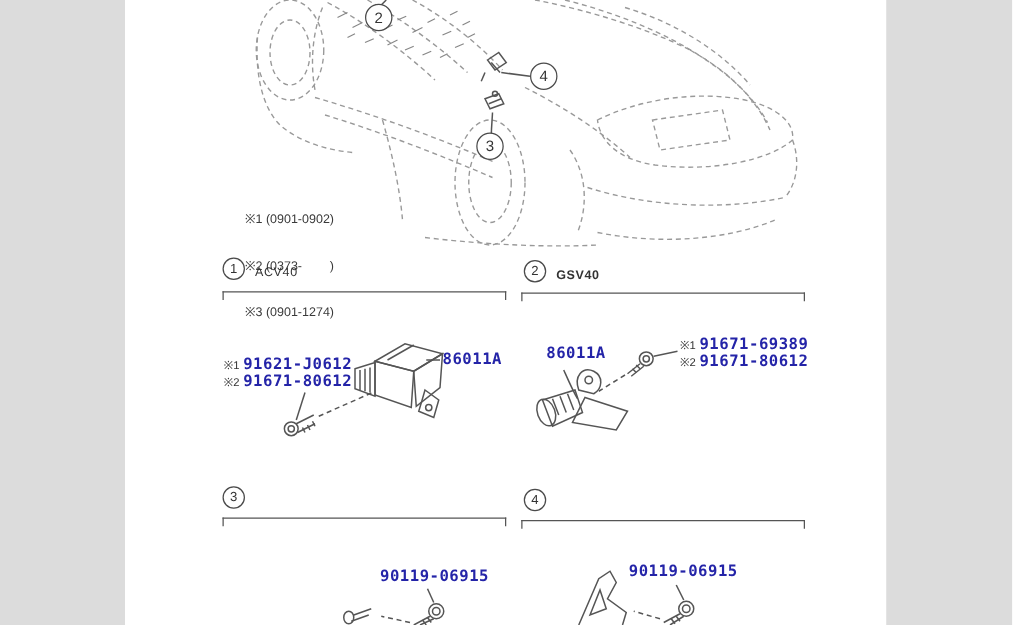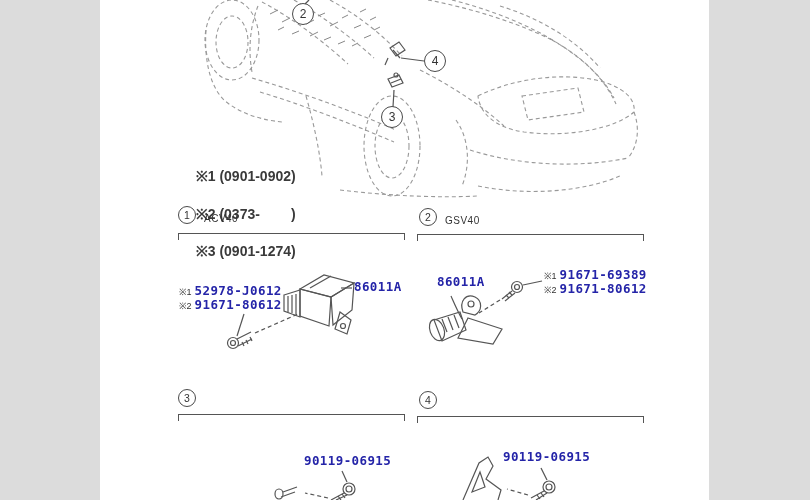--- a/index.html
+++ b/index.html
@@ -3,22 +3,22 @@
 <meta charset="utf-8">
 <style>
   html,body{margin:0;padding:0;background:#fff;}
   .stage{position:relative;width:810px;height:500px;overflow:hidden;background:#ffffff;
          font-family:"Liberation Sans",sans-serif;}
   .bar{position:absolute;top:0;height:500px;background:#dcdcdc;}
   .bar.left{left:0;width:100px;}
   .bar.right{left:709px;width:101px;}
   #art{position:absolute;left:0;top:0;}
 
-  .legend{position:absolute;left:196px;top:145px;font-size:14px;color:#3a3a3a;
-          line-height:12.5px;white-space:pre;font-weight:bold;}
+  .legend{position:absolute;left:196px;top:145px;font-size:10px;color:#3a3a3a;
+          line-height:12.5px;white-space:pre;}
   .callout{position:absolute;width:22px;height:22px;border:1.5px solid #4a4a4a;border-radius:50%;
            background:#fff;display:flex;align-items:center;justify-content:center;
            font-size:12px;color:#333;box-sizing:border-box;}
   .circle-num{position:absolute;width:18px;height:18px;border:1px solid #4a4a4a;border-radius:50%;
            background:#fff;display:flex;align-items:center;justify-content:center;
            font-size:10.5px;color:#333;box-sizing:border-box;}
   .sec-code{position:absolute;font-size:10px;color:#333;letter-spacing:0.5px;}
   .bracket{position:absolute;height:7px;border:1px solid #555;border-bottom:none;box-sizing:border-box;}
 
   .pn{font-family:"DejaVu Sans Mono",monospace;font-weight:bold;font-size:12.5px;
@@ -153,32 +153,32 @@
 
   <div class="callout" style="left:292px;top:3px;">2</div>
   <div class="callout" style="left:381px;top:106px;">3</div>
   <div class="callout" style="left:424px;top:50px;">4</div>
 
   <div class="circle-num" style="left:178px;top:206px;">1</div>
   <div class="sec-code" style="left:204px;top:213px;">ACV40</div>
   <div class="bracket" style="left:178px;top:233px;width:227px;"></div>
 
   <div class="circle-num" style="left:419px;top:208px;">2</div>
-  <div class="sec-code" style="left:445px;top:215px;">GSV40</div>
+  <div class="sec-code" style="left:445px;top:215px;font-weight:bold;">GSV40</div>
   <div class="bracket" style="left:417px;top:234px;width:227px;"></div>
 
   <div class="circle-num" style="left:178px;top:389px;">3</div>
   <div class="bracket" style="left:178px;top:414px;width:227px;"></div>
 
   <div class="circle-num" style="left:419px;top:391px;">4</div>
   <div class="bracket" style="left:417px;top:416px;width:227px;"></div>
 
   <div class="fastener-row" style="left:179px;top:285px;">
     <span class="pfx">※1</span>
-    <span class="pn">52978-J0612</span>
+    <span class="pn">91621-J0612</span>
   </div>
   <div class="fastener-row" style="left:179px;top:299px;">
     <span class="pfx">※2</span>
     <span class="pn">91671-80612</span>
   </div>
   <div class="pn pn-label" style="left:354px;top:281px;">86011A</div>
 
   <div class="pn pn-label" style="left:437px;top:276px;">86011A</div>
   <div class="fastener-row" style="left:544px;top:269px;">
     <span class="pfx">※1</span>

